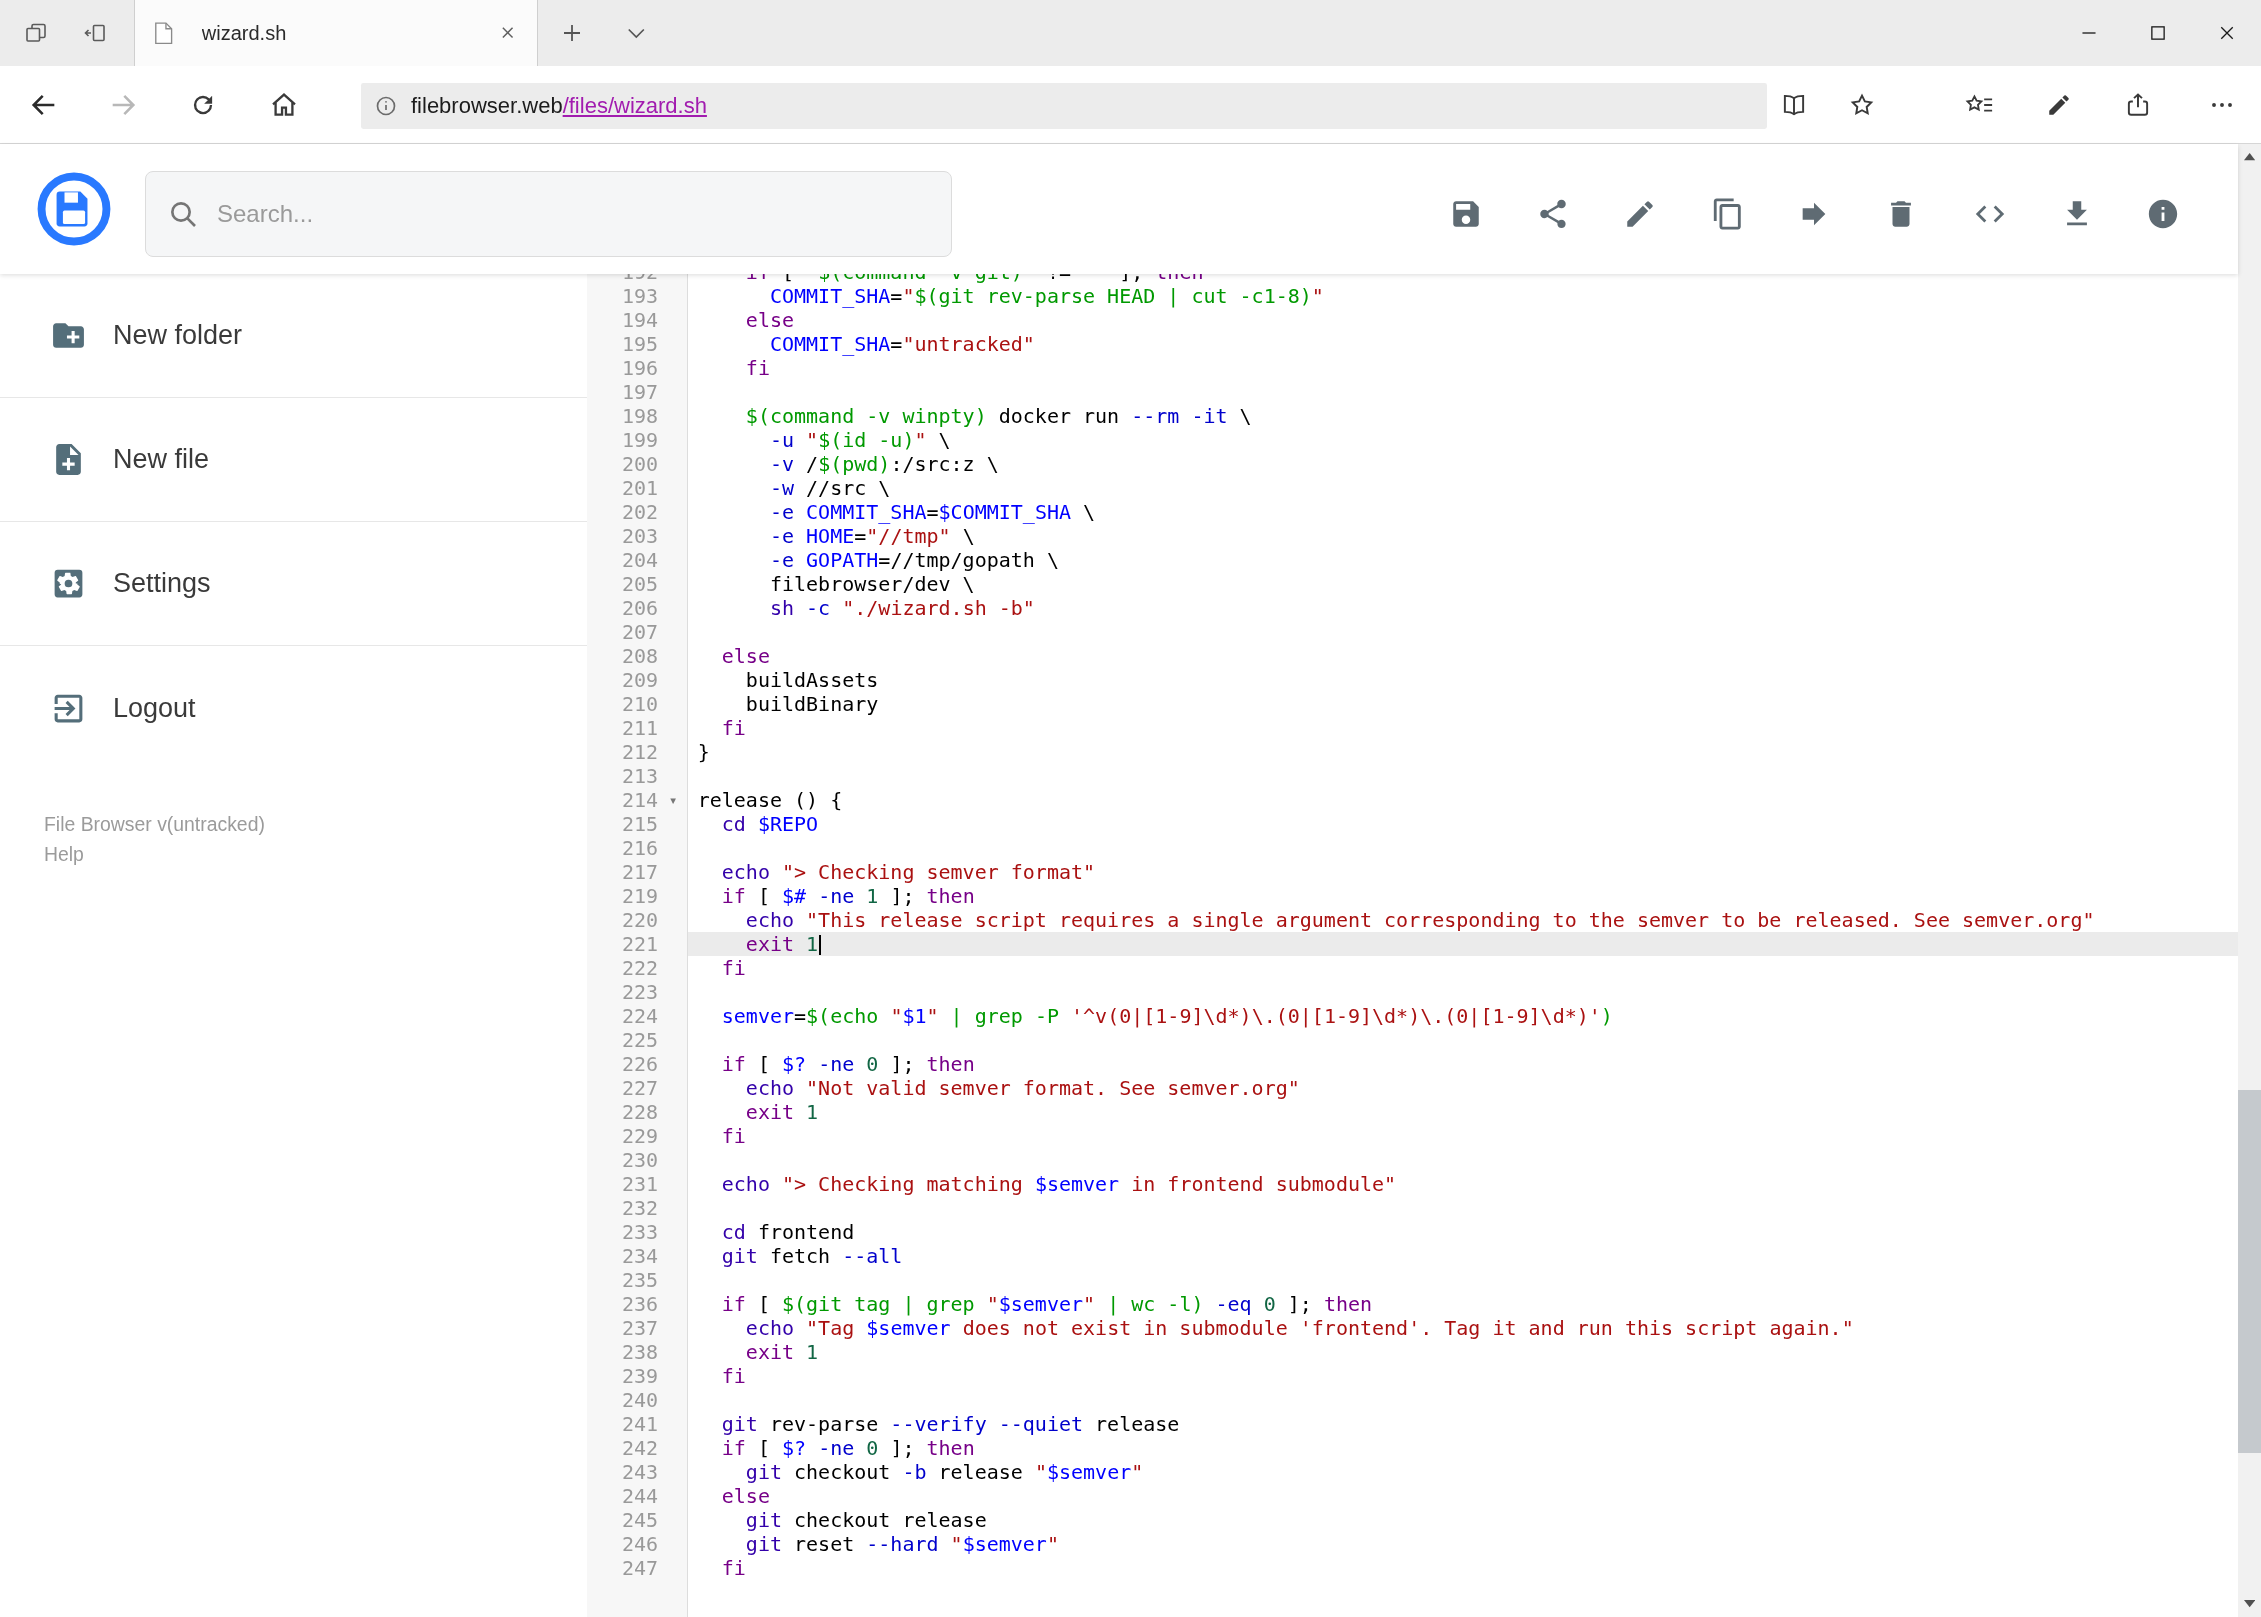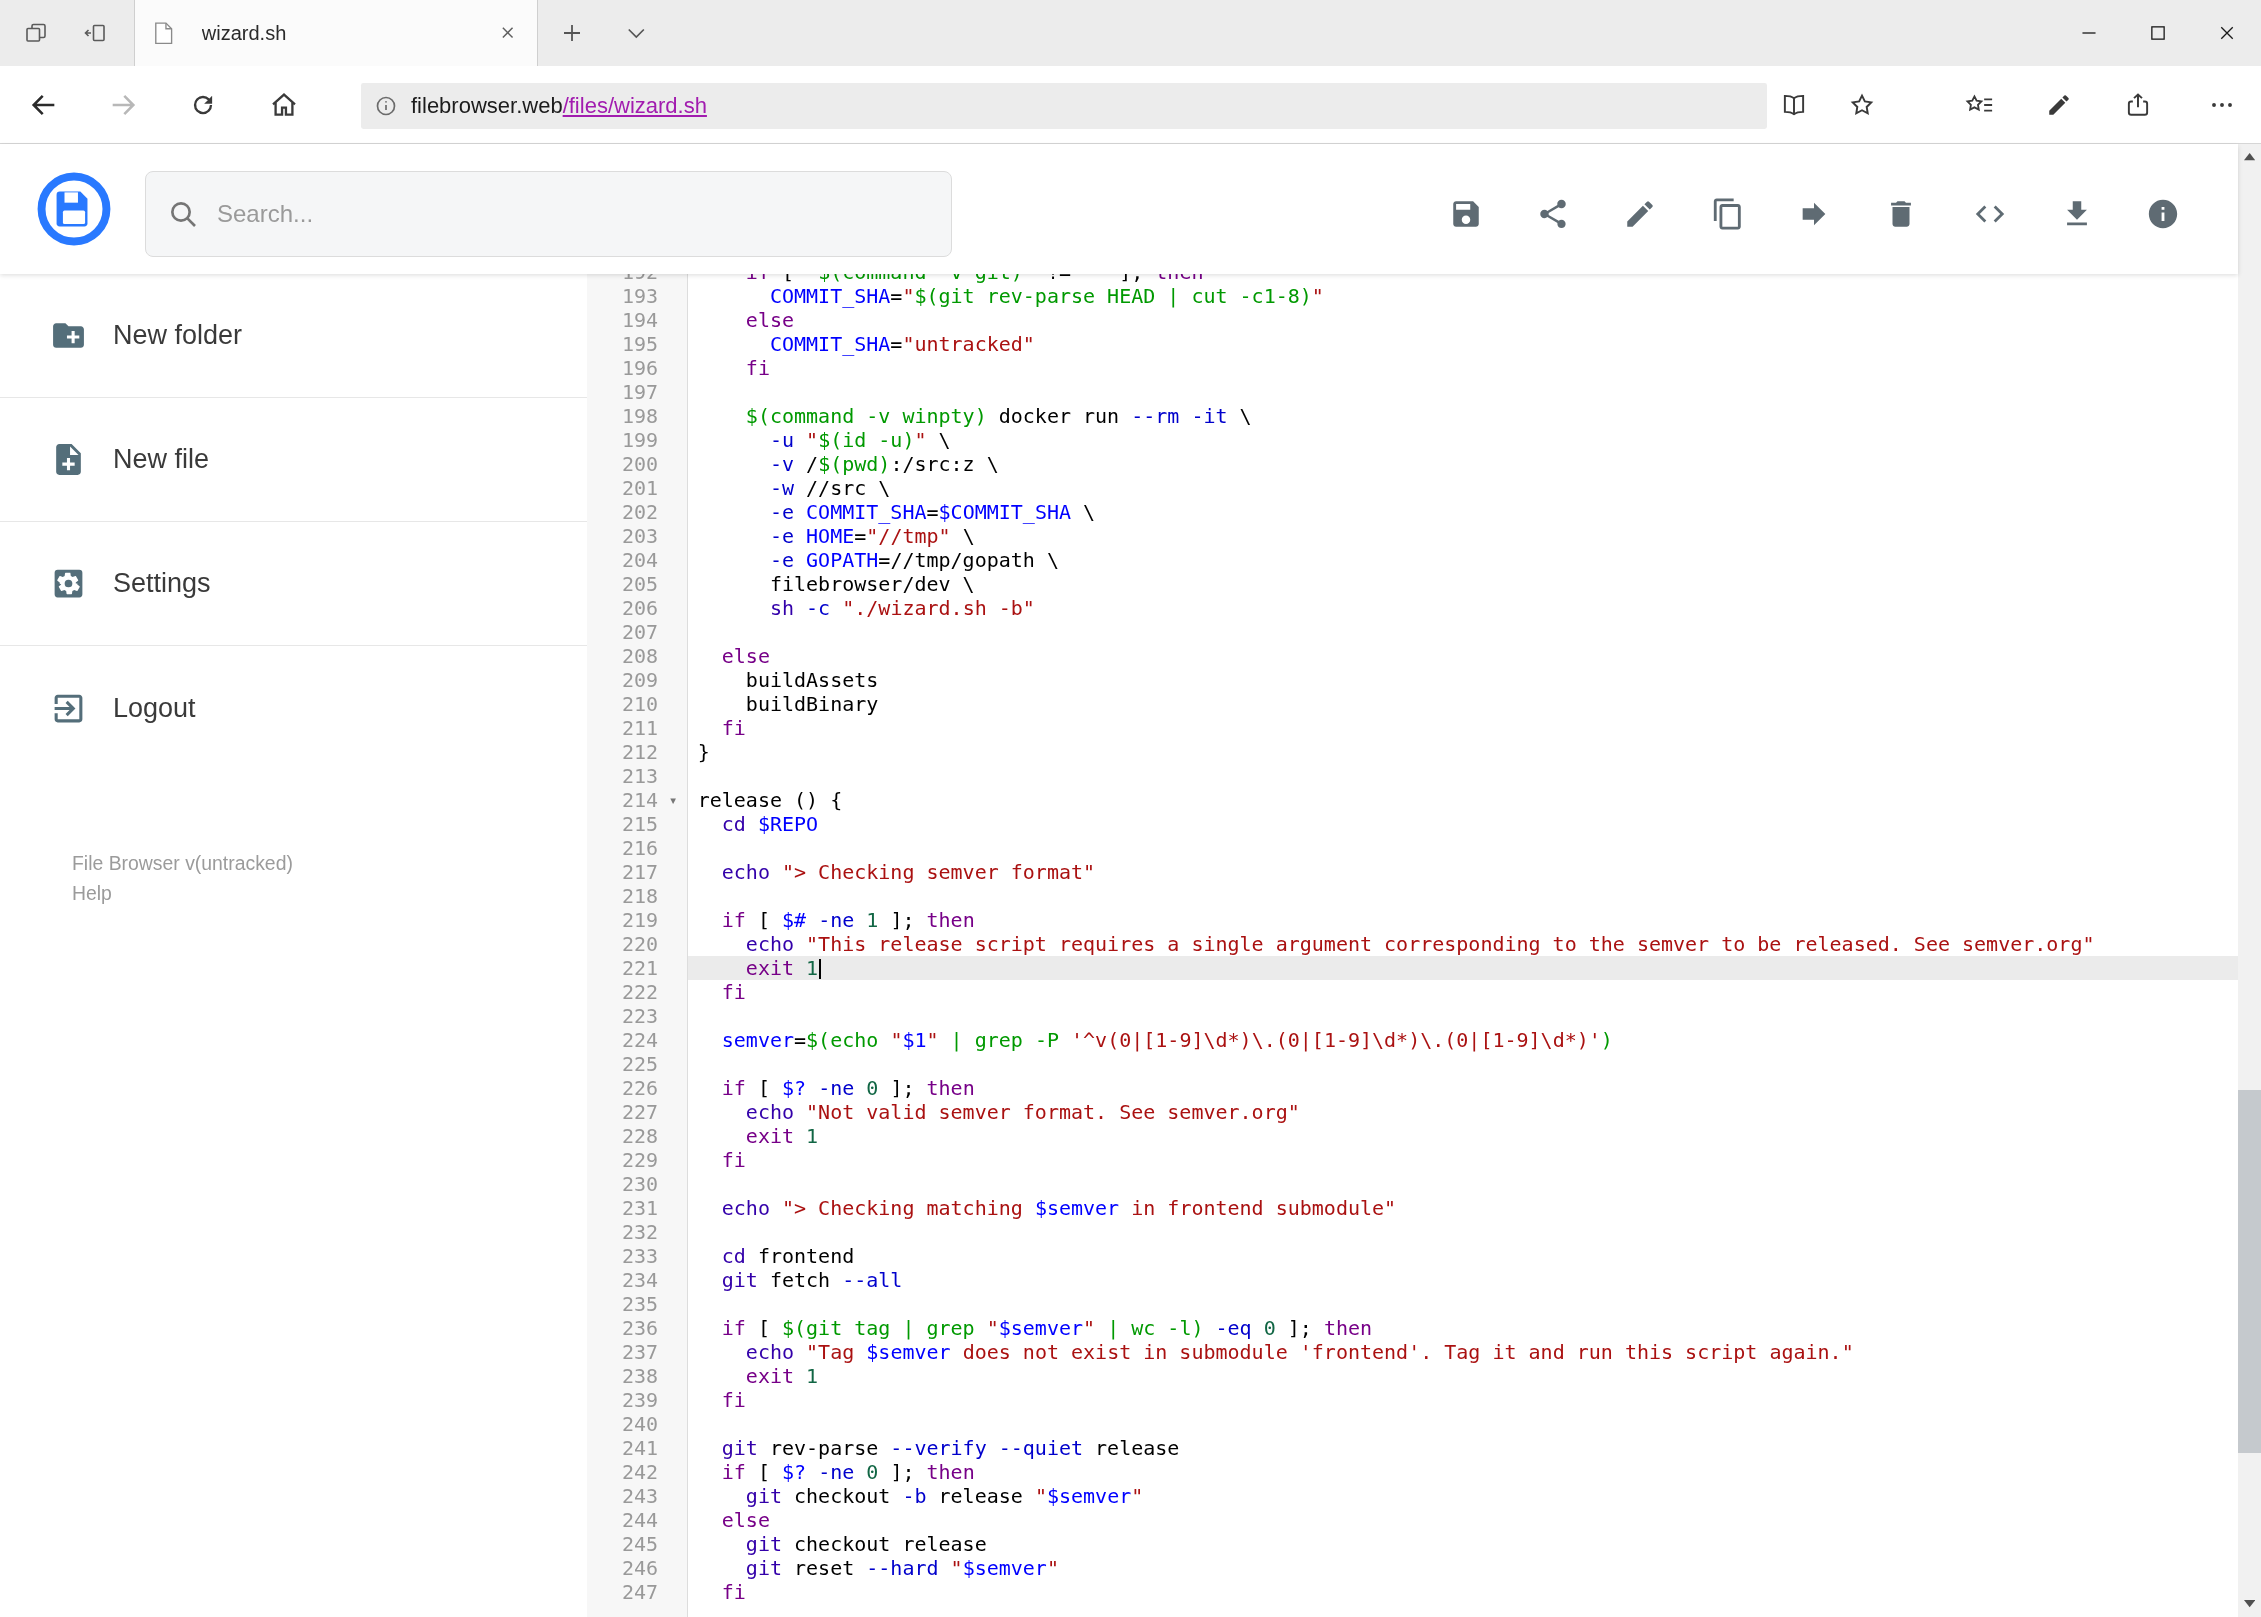--- a/index.html
+++ b/index.html
@@ -39,21 +39,21 @@
   #searchinput::placeholder { color:#9a9a9a; }
   .tool-btn { position:absolute; top:48px; width:44px; height:44px; display:flex; align-items:center;
               justify-content:center; color:#5f6b73; cursor:pointer; }
 
   
   #main { position:absolute; left:0; top:274px; width:2238px; height:1343px; }
   #sidebar { position:absolute; left:0; top:0; width:587px; height:100%; background:#fff; }
   .side-item { height:124px; display:flex; align-items:center; padding-left:50px; gap:26px; cursor:pointer; color:#546e7a; }
   .side-item.b { border-bottom:0.8px solid #e7e7e7; }
   .side-label { font-size:27px; color:#3a3a3a; }
-  #side-footer { margin-top:78px; padding-left:72px; font-size:19.4px; color:#9b9b9b; line-height:30px; }
+  #side-footer { margin-top:39px; padding-left:44px; font-size:19.4px; color:#9b9b9b; line-height:30px; }
   #help-link { cursor:pointer; }
 
   
   #editor { position:absolute; left:587px; top:0; width:1651px; height:1343px; background:#fff; overflow:hidden; }
   #gutterbg { position:absolute; left:0; top:0; width:101px; height:100%; background:#f7f7f7; border-right:0.8px solid #ddd; }
   #lines { position:relative; margin-top:-14.5px; }
   .cm-row { display:flex; height:24px; font-family:"DejaVu Sans Mono",monospace; font-size:20px; line-height:24px; white-space:pre; }
   .cm-row .ln { flex:none; width:71px; text-align:right; color:var(--tk-lineno,#999); font-size:20px; }
   .cm-row .fold { flex:none; width:30px; text-align:center; color:#777; font-size:14.5px; line-height:24px; }
   .cm-row .code { flex:1; padding-left:9.7px; color:var(--tk-plain,#000); }
@@ -323,21 +323,20 @@
         <div class="cm-row"><span class="ln">208</span><span class="fold"></span><span class="code"><span>  </span><span class="tk-kw">else</span></span></div>
         <div class="cm-row"><span class="ln">209</span><span class="fold"></span><span class="code"><span>    buildAssets</span></span></div>
         <div class="cm-row"><span class="ln">210</span><span class="fold"></span><span class="code"><span>    buildBinary</span></span></div>
         <div class="cm-row"><span class="ln">211</span><span class="fold"></span><span class="code"><span>  </span><span class="tk-kw">fi</span></span></div>
         <div class="cm-row"><span class="ln">212</span><span class="fold"></span><span class="code"><span>}</span></span></div>
         <div class="cm-row"><span class="ln">213</span><span class="fold"></span><span class="code"></span></div>
         <div class="cm-row"><span class="ln">214</span><span class="fold">▾</span><span class="code"><span>release () {</span></span></div>
         <div class="cm-row"><span class="ln">215</span><span class="fold"></span><span class="code"><span>  </span><span class="tk-bi">cd</span><span> </span><span class="tk-def">$REPO</span></span></div>
         <div class="cm-row"><span class="ln">216</span><span class="fold"></span><span class="code"></span></div>
         <div class="cm-row"><span class="ln">217</span><span class="fold"></span><span class="code"><span>  </span><span class="tk-bi">echo</span><span> </span><span class="tk-str">"&gt; Checking semver format"</span></span></div>
-        <div class="cm-row"><span class="ln">218</span><span class="fold"></span><span class="code"></span></div>
         <div class="cm-row"><span class="ln">219</span><span class="fold"></span><span class="code"><span>  </span><span class="tk-kw">if</span><span> [ </span><span class="tk-def">$#</span><span> </span><span class="tk-attr">-ne</span><span> </span><span class="tk-num">1</span><span> ]; </span><span class="tk-kw">then</span></span></div>
         <div class="cm-row"><span class="ln">220</span><span class="fold"></span><span class="code"><span>    </span><span class="tk-bi">echo</span><span> </span><span class="tk-str">"This release script requires a single argument corresponding to the semver to be released. See semver.org"</span></span></div>
         <div class="cm-row active"><span class="ln">221</span><span class="fold"></span><span class="code"><span>    </span><span class="tk-kw">exit</span><span> </span><span class="tk-num">1</span><span class="cursor"></span></span></div>
         <div class="cm-row"><span class="ln">222</span><span class="fold"></span><span class="code"><span>  </span><span class="tk-kw">fi</span></span></div>
         <div class="cm-row"><span class="ln">223</span><span class="fold"></span><span class="code"></span></div>
         <div class="cm-row"><span class="ln">224</span><span class="fold"></span><span class="code"><span>  </span><span class="tk-def">semver</span><span>=</span><span class="tk-qt">$(echo </span><span class="tk-str">"</span><span class="tk-def">$1</span><span class="tk-str">"</span><span class="tk-qt"> | grep -P </span><span class="tk-str">'^v(0|[1-9]\d*)\.(0|[1-9]\d*)\.(0|[1-9]\d*)'</span><span class="tk-qt">)</span></span></div>
         <div class="cm-row"><span class="ln">225</span><span class="fold"></span><span class="code"></span></div>
         <div class="cm-row"><span class="ln">226</span><span class="fold"></span><span class="code"><span>  </span><span class="tk-kw">if</span><span> [ </span><span class="tk-def">$?</span><span> </span><span class="tk-attr">-ne</span><span> </span><span class="tk-num">0</span><span> ]; </span><span class="tk-kw">then</span></span></div>
         <div class="cm-row"><span class="ln">227</span><span class="fold"></span><span class="code"><span>    </span><span class="tk-bi">echo</span><span> </span><span class="tk-str">"Not valid semver format. See semver.org"</span></span></div>
         <div class="cm-row"><span class="ln">228</span><span class="fold"></span><span class="code"><span>    </span><span class="tk-kw">exit</span><span> </span><span class="tk-num">1</span></span></div>

